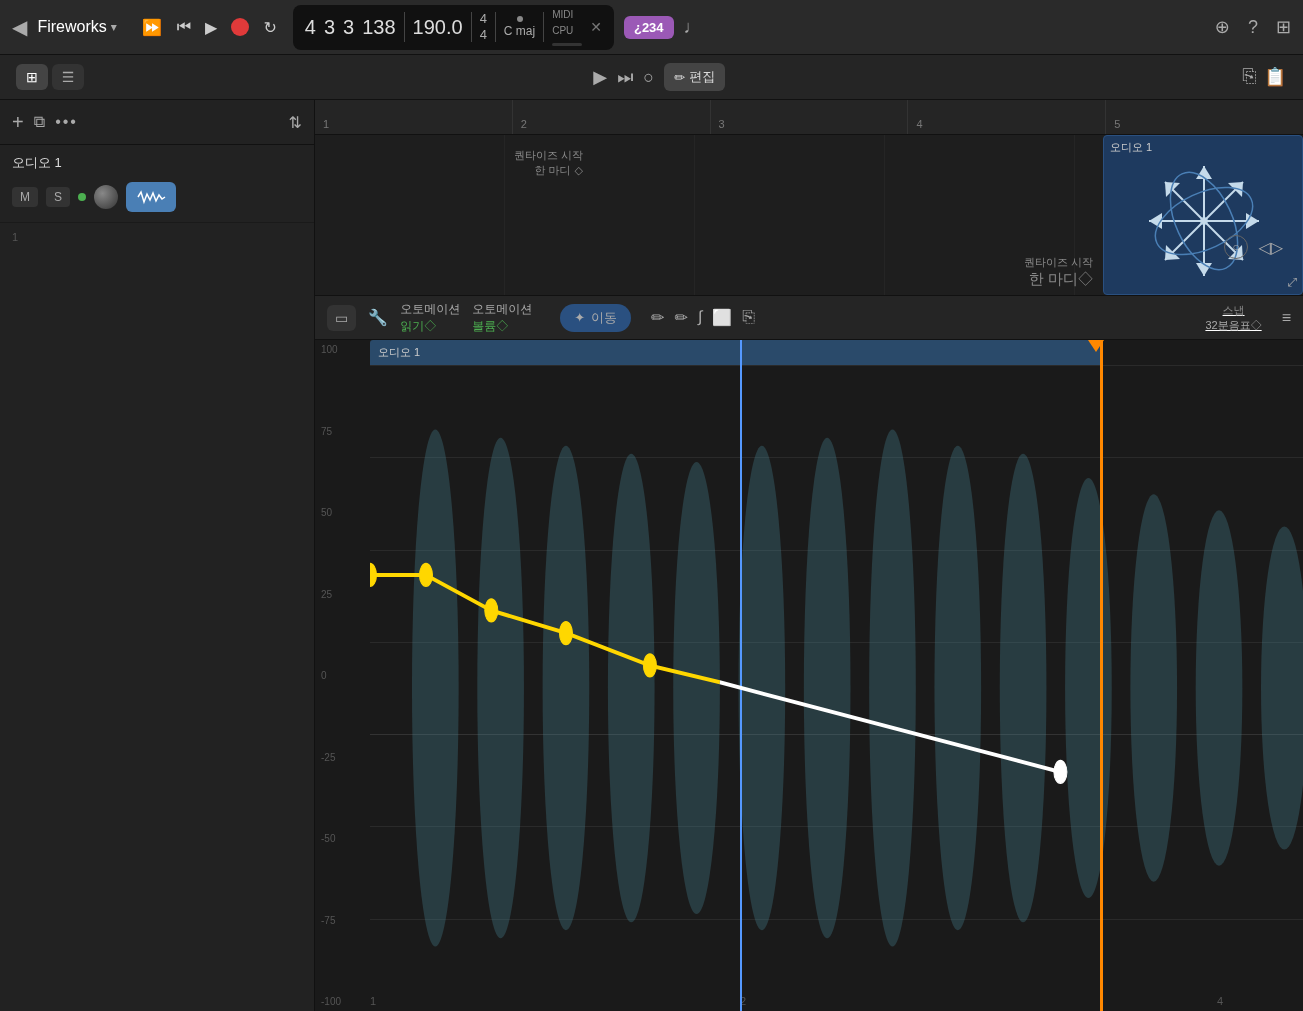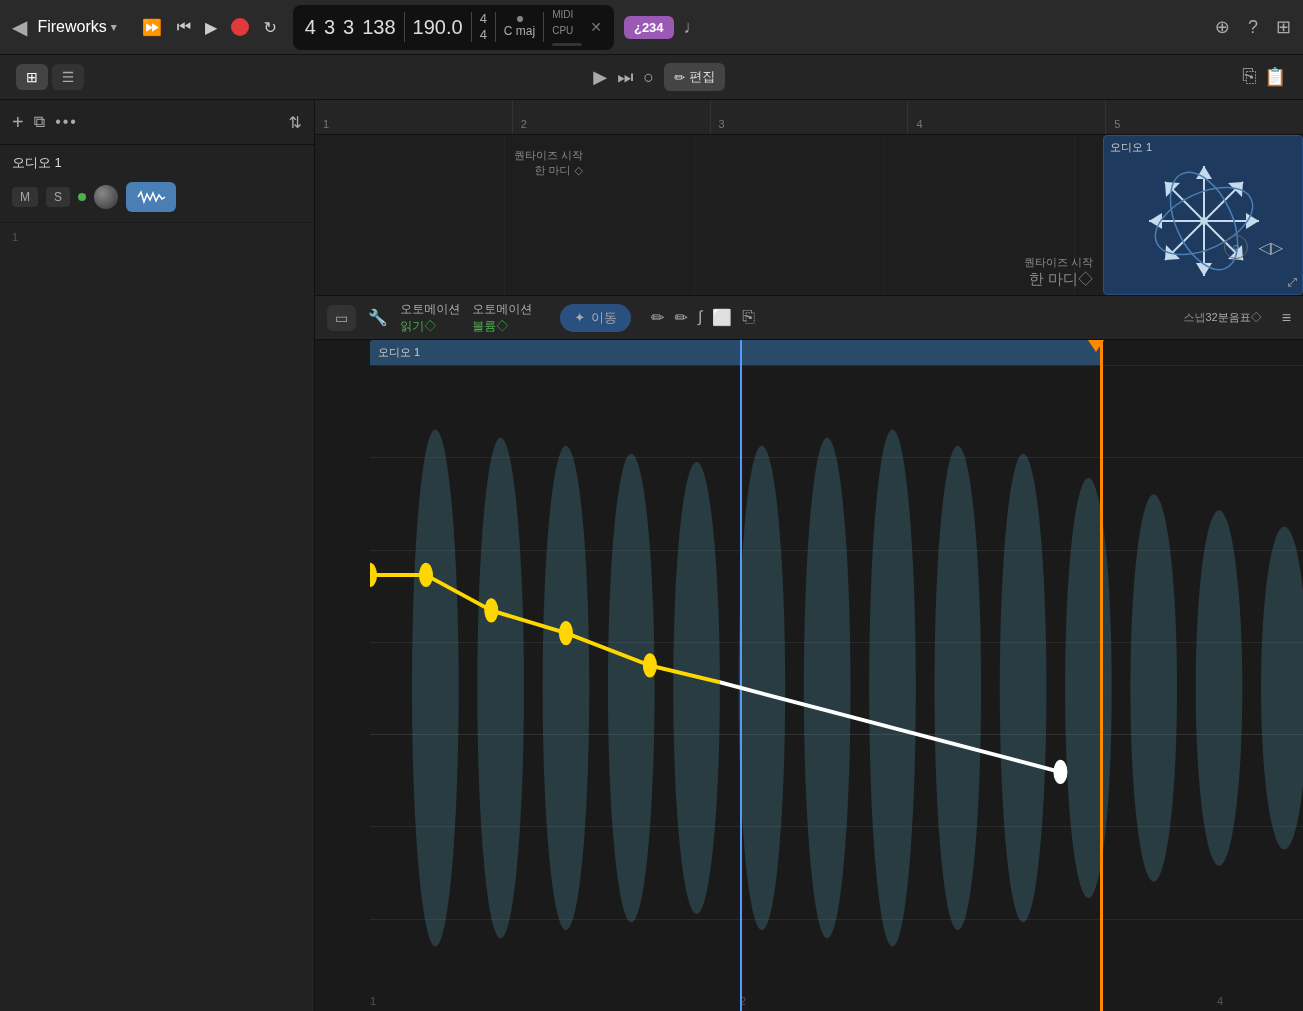--- a/index.html
+++ b/index.html
@@ -504,29 +504,40 @@
           <span>이동</span>
         </div>
         <div class="auto-edit-icons">
           <div class="ae-icon">✏</div>
           <div class="ae-icon">✏</div>
           <div class="ae-icon">∫</div>
           <div class="ae-icon">⬜</div>
           <div class="ae-icon">⎘</div>
         </div>
         <div style="flex:1;"></div>
-        <div style="display:flex;flex-direction:row;align-items:center;margin-right:8px;">
+        <div style="display:flex;flex-direction:column;align-items:center;margin-right:8px;text-decoration:underline;">
           <span class="snap-label">스냅</span>
           <span class="snap-value">32분음표◇</span>
         </div>
         <div class="lines-icon">≡</div>
       </div>
 
       <div class="automation-canvas">
 
+        <div class="auto-y-axis">
+          <span>100</span>
+          <span>75</span>
+          <span>50</span>
+          <span>25</span>
+          <span>0</span>
+          <span>-25</span>
+          <span>-50</span>
+          <span>-75</span>
+          <span>-100</span>
+        </div>
 
         <div class="auto-chart-area" id="chart-container">
 
           <div style="position:absolute;top:0;left:0;height:25px;width:730px;background:#2a4a6a;border-radius:3px 3px 0 0;display:flex;align-items:center;padding:0 8px;">
             <span style="font-size:11px;color:#ccc;">오디오 1</span>
           </div>
 
           <div style="position:absolute;top:0;left:370px;width:2px;height:100%;background:#5599ff;z-index:6;"></div>
 
           <div style="position:absolute;top:0;left:730px;width:3px;height:100%;background:#ff8800;z-index:5;"></div>

